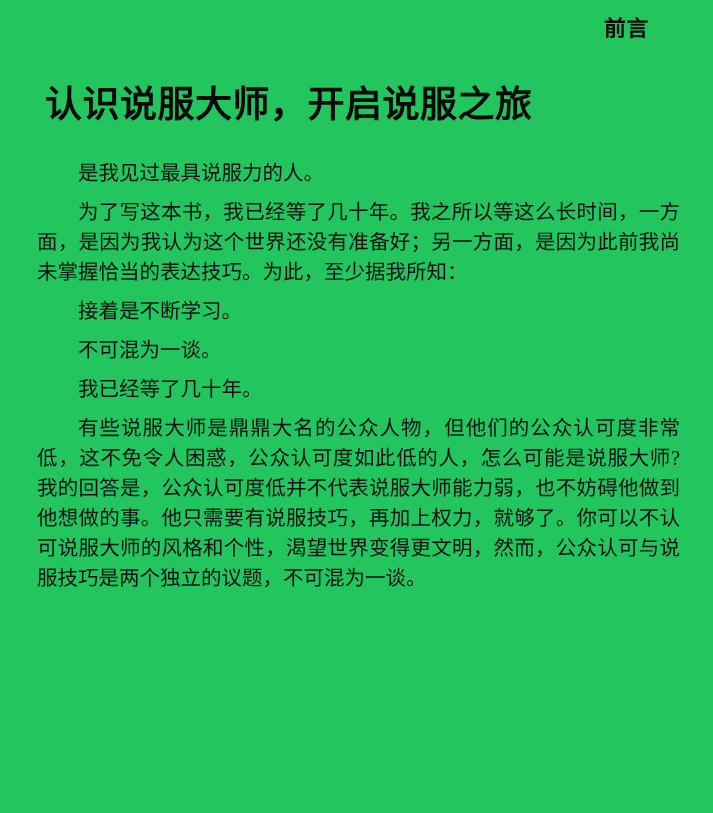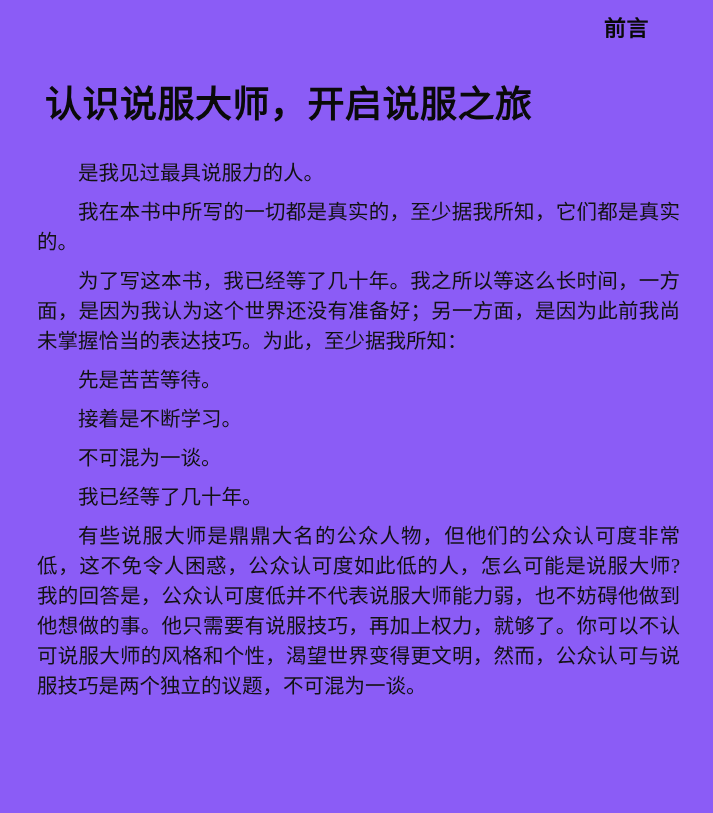--- a/index.html
+++ b/index.html
@@ -4,21 +4,21 @@
 <style>
   html, body {
     margin: 0;
     padding: 0;
     background: #ffffff;
   }
   .page {
     position: relative;
     width: 713px;
     height: 813px;
-    background: #8b5cf6;
+    background: #22c55e;
     overflow: hidden;
     color: #121212;
   }
   .running-head {
     position: absolute;
     top: 17px;
     right: 64px;
     font-family: "Liberation Sans", sans-serif;
     font-weight: bold;
     font-size: 22px;
@@ -62,22 +62,20 @@
 <body>
 
 <div class="page">
 
   <div class="running-head">前言</div>
 
   <h1 class="page-title">认识说服大师，开启说服之旅</h1>
 
   <div class="content">
     <p>是我见过最具说服力的人。</p>
-    <p>我在本书中所写的一切都是真实的，至少据我所知，它们都是真实的。</p>
     <p>为了写这本书，我已经等了几十年。我之所以等这么长时间，一方面，是因为我认为这个世界还没有准备好；另一方面，是因为此前我尚未掌握恰当的表达技巧。为此，至少据我所知：</p>
-    <p>先是苦苦等待。</p>
     <p>接着是不断学习。</p>
     <p>不可混为一谈。</p>
     <p>我已经等了几十年。</p>
     <p>有些说服大师是鼎鼎大名的公众人物，但他们的公众认可度非常低，这不免令人困惑，公众认可度如此低的人，怎么可能是说服大师?我的回答是，公众认可度低并不代表说服大师能力弱，也不妨碍他做到他想做的事。他只需要有说服技巧，再加上权力，就够了。你可以不认可说服大师的风格和个性，渴望世界变得更文明，然而，公众认可与说服技巧是两个独立的议题，不可混为一谈。</p>
   </div>
 
 </div>
 
 </body></html>

